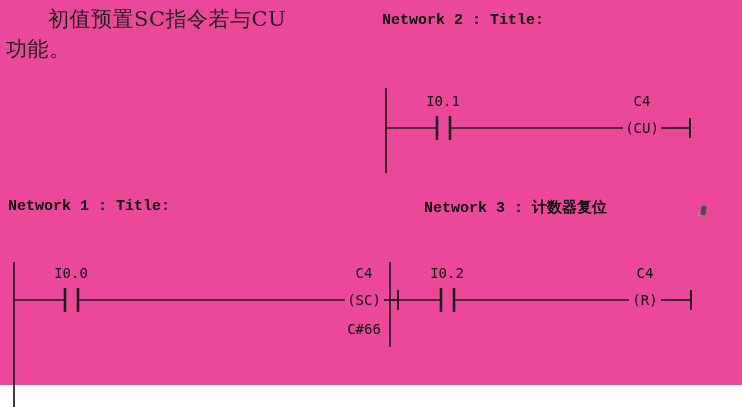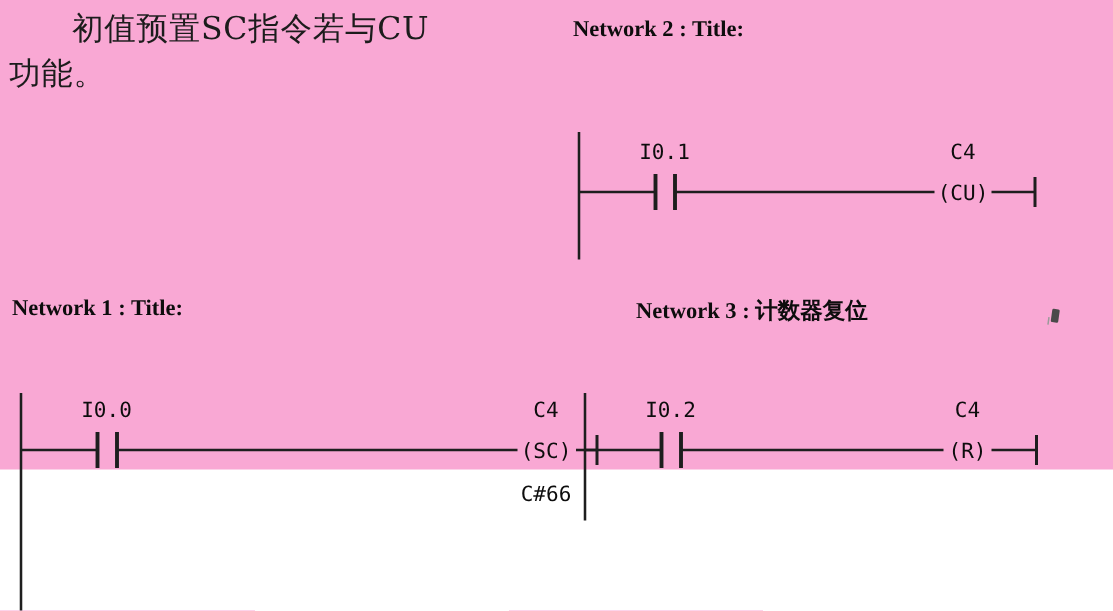--- a/index.html
+++ b/index.html
@@ -1,35 +1,35 @@
 <!DOCTYPE html>
 <html><head>
 <meta charset="utf-8">
 <style>
   html,body{margin:0;padding:0;}
   body{
     width:742px;height:407px;position:relative;overflow:hidden;
     background:#ffffff;
     font-family:"DejaVu Sans","Liberation Sans",sans-serif;
   }
-  .canvas{position:absolute;left:0;top:0;width:742px;height:313px;background:#f9a8d4;}
+  .canvas{position:absolute;left:0;top:0;width:742px;height:385px;background:#ec4899;}
 
   
   .intro{
     position:absolute;left:6px;top:4px;width:378px;
     font-family:"DejaVu Serif","Liberation Serif",serif;
     font-size:21px;line-height:30px;color:#1c1c1c;
     letter-spacing:0.5px;
   }
   .intro-line.indent{text-indent:2em;}
 
   
   .net-title{
     position:absolute;margin:0;white-space:nowrap;
-    font-family:Liberation Serif, serif;
+    font-family:Liberation Mono, monospace;
     font-weight:700;font-size:15px;color:#0d0d0d;
   }
   #net2-title{left:382px;top:12px;}
   #net1-title{left:8px;top:198px;}
   #net3-title{left:383px;top:198px;margin-left:41px;}
 
   
   svg.ladder{position:absolute;overflow:visible;}
   #net2-svg{left:380px;top:78px;}
   #net1-svg{left:8px;top:252px;}

